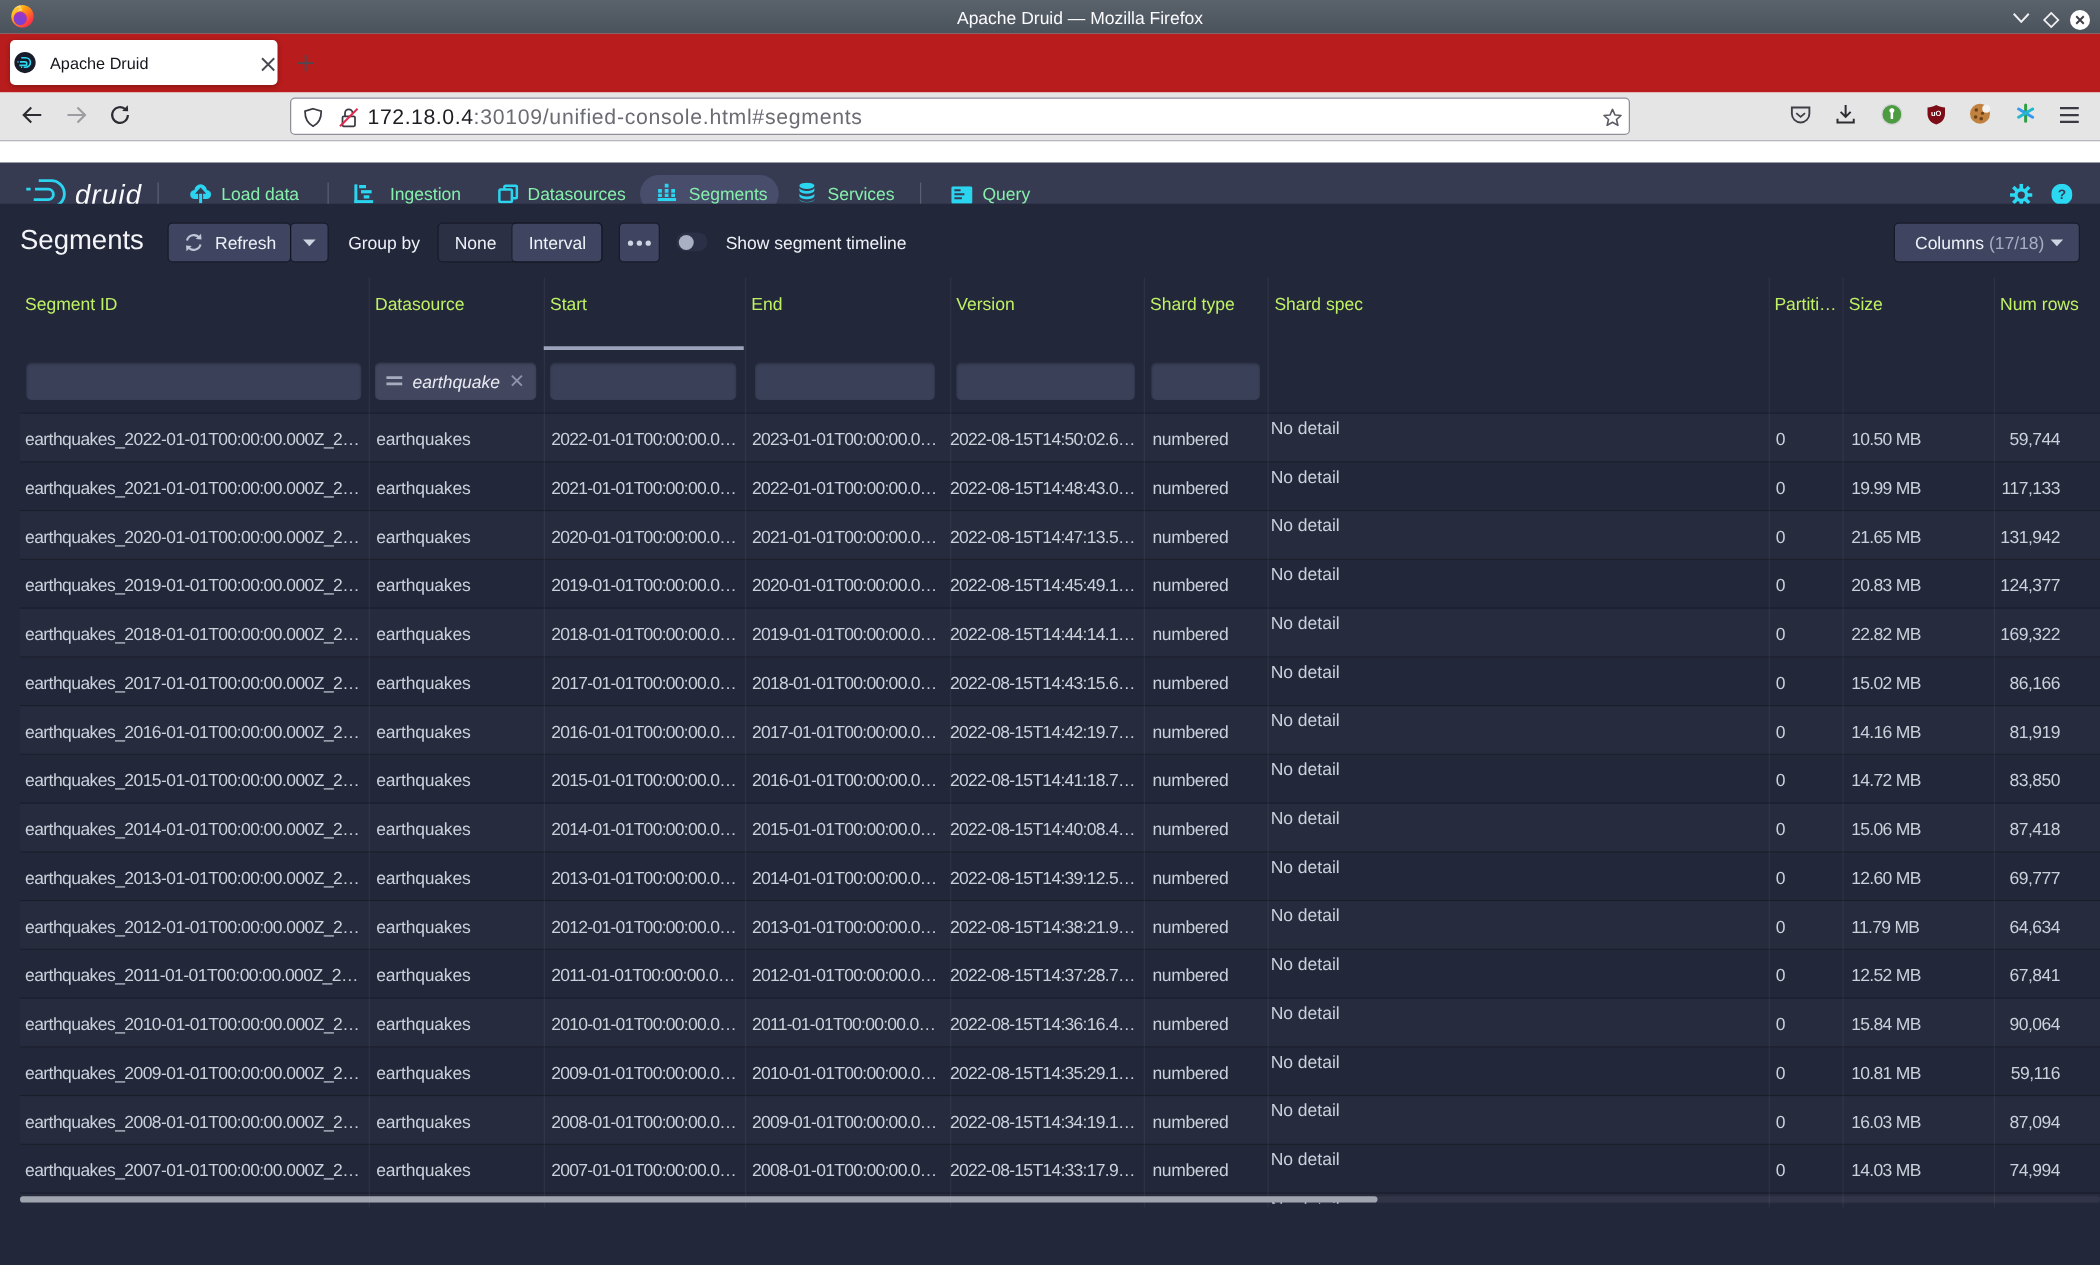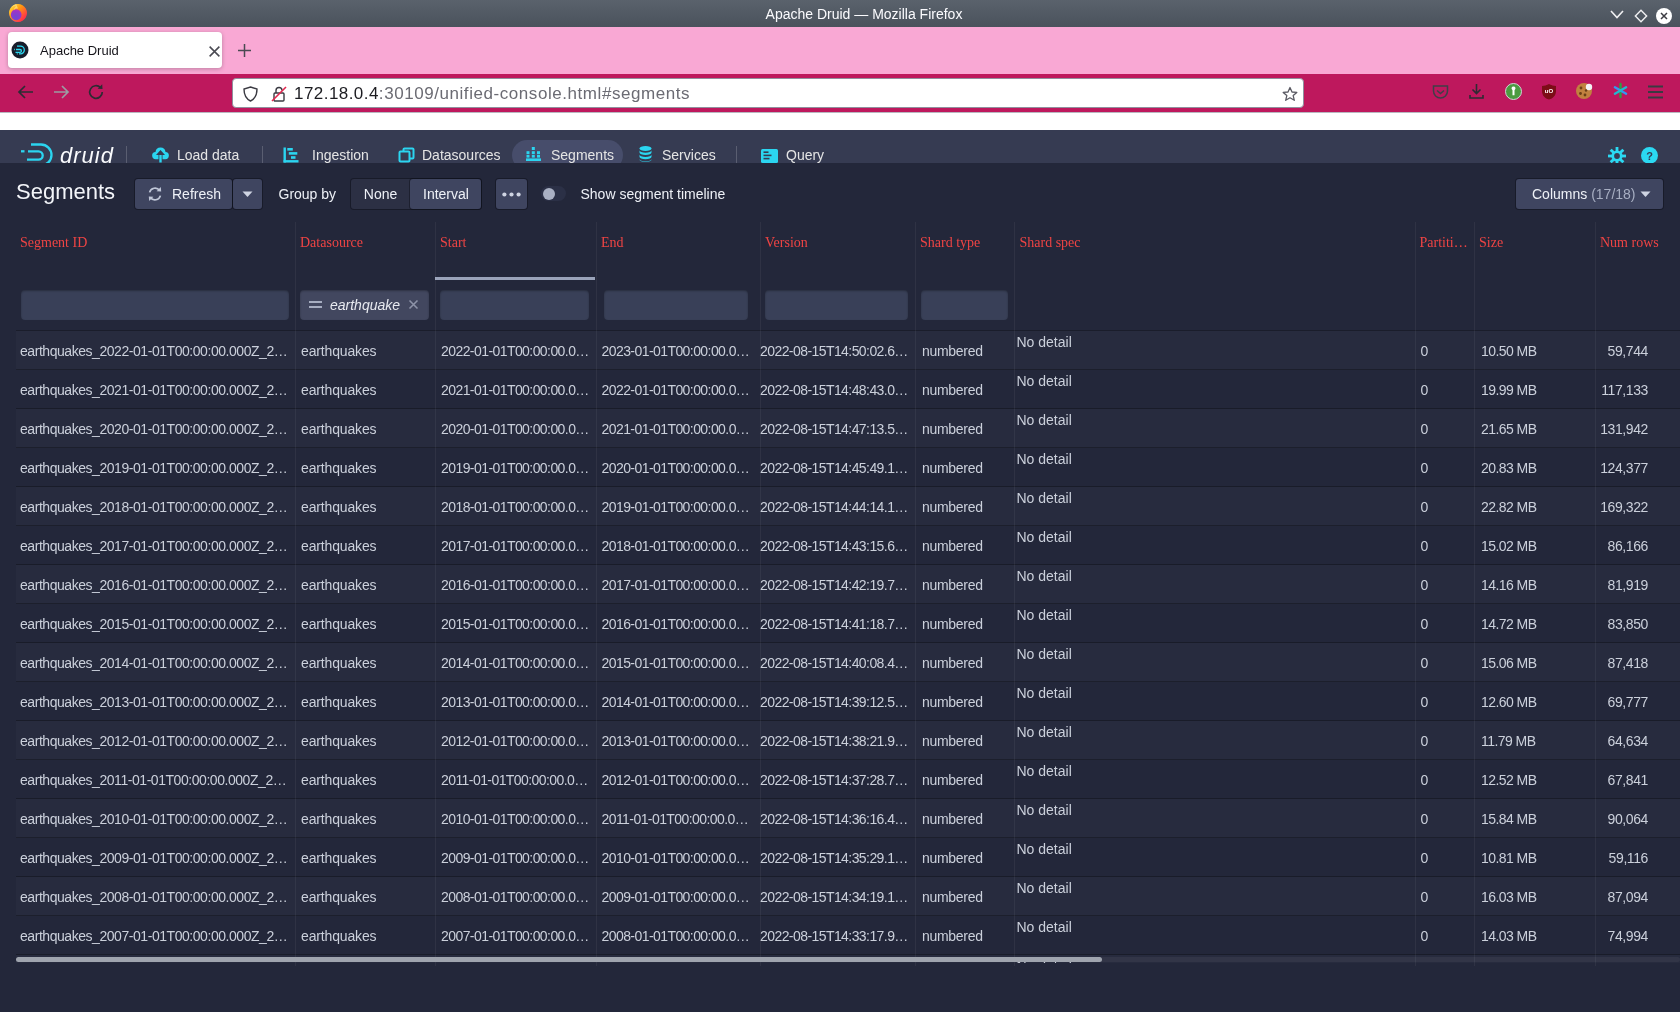--- a/index.html
+++ b/index.html
@@ -3,46 +3,46 @@
 <style>
 * { margin:0; padding:0; box-sizing:border-box; }
 html,body { width:1680px; height:1012px; overflow:hidden; font-family:"Liberation Sans", sans-serif; }
 .abs { position:absolute; }
 
 
 #titlebar { position:absolute; left:0; top:0; width:1680px; height:27px;
   background:linear-gradient(180deg,#5a626c 0%,#4a525c 100%); }
 #wintitle { position:absolute; top:6px; left:0; width:1680px; text-align:center;
   font-size:14px; color:#fbfbfe;padding-left:48px; }
-#tabbar { position:absolute; left:0; top:27px; width:1680px; height:47px; background:#f9a8d4;text-align:center; }
+#tabbar { position:absolute; left:0; top:27px; width:1680px; height:47px; background:#b91c1c;text-align:center; }
 #tab { position:absolute; left:8px; top:5px; width:214px; height:36px; background:#fff;
   border-radius:4px; box-shadow:0 1px 4px rgba(0,0,0,.25); }
 #tabtitle { position:absolute; left:32px; top:11px; font-size:13px; color:#15141a; }
-#toolbar { position:absolute; left:0; top:74px; width:1680px; height:39px; background:#be185d;
+#toolbar { position:absolute; left:0; top:74px; width:1680px; height:39px; background:#e5e5e5;
   border-bottom:1px solid #b8b8c0; }
 #urlbox { position:absolute; left:232px; top:3.5px; width:1072px; height:30px; background:#fff;
   border:1px solid #90909d; border-radius:4px; }
 #urltext { position:absolute; left:61px; top:5px; font-size:17px; color:#1c1c21; white-space:nowrap; letter-spacing:0.45px; }
 #urltext span { color:#6b6b73; letter-spacing:0.56px; }
 
 
 #navbar { position:absolute; left:0; top:130px; width:1680px; height:50px; background:#363b52; }
-.navtext { position:absolute; top:17px; font-size:14px; color:#e5e5e5; white-space:nowrap; }
+.navtext { position:absolute; top:17px; font-size:14px; color:#86efac; white-space:nowrap; }
 .navsep { position:absolute; top:16px; width:1px; height:19px; background:rgba(255,255,255,.18); }
 #pill { position:absolute; left:512px; top:10px; width:111px; height:30px; background:#474d6b; border-radius:15px; }
 
 
 #content { position:absolute; left:0; top:163px; width:1680px; height:849px; background:#23273a; }
 #pagetitle { position:absolute; left:16px; top:16px; font-size:22px; color:#f3f5f9; }
 .btn { position:absolute; height:30px; background:#3f4560; border-radius:3px;
   box-shadow:0 0 0 1px rgba(10,12,20,.42); color:#eef1f7; font-size:14px;padding-left:24px; }
 .btnlabel { position:absolute; top:7px; font-size:14px; color:#eef1f7; white-space:nowrap; }
 
 
-.hcell { position:absolute; top:72px; font-size:14px; color:#ef4444; white-space:nowrap;font-family:Liberation Serif, serif; }
+.hcell { position:absolute; top:72px; font-size:14px; color:#bef264; white-space:nowrap; }
 .vsep { position:absolute; top:59px; width:1px; height:744px; background:rgba(255,255,255,.055); }
 #thead-border { position:absolute; left:15.5px; top:167px; width:1664.5px; height:1px; background:rgba(0,0,0,.25); }
 .finput { position:absolute; top:126.5px; height:30px; background:#394058; border-radius:4px;
   box-shadow:inset 0 1px 2px rgba(0,0,0,.3);font-style:italic; }
 #sortline { position:absolute; left:434.5px; top:113.5px; width:160px; height:3px; background:#9aa3ba; }
 
 #tbody { position:absolute; left:0; top:0px; width:1680px; height:800px; overflow:hidden; }
 .row { position:absolute; left:15.5px; width:1664.5px; height:39px; box-shadow:inset 0 -1px 0 rgba(0,0,0,0.28); }
 .row.odd { background:#272b3e; }
 .c { position:absolute; top:12.5px; font-size:14px; color:#cbd0db; white-space:nowrap; }

